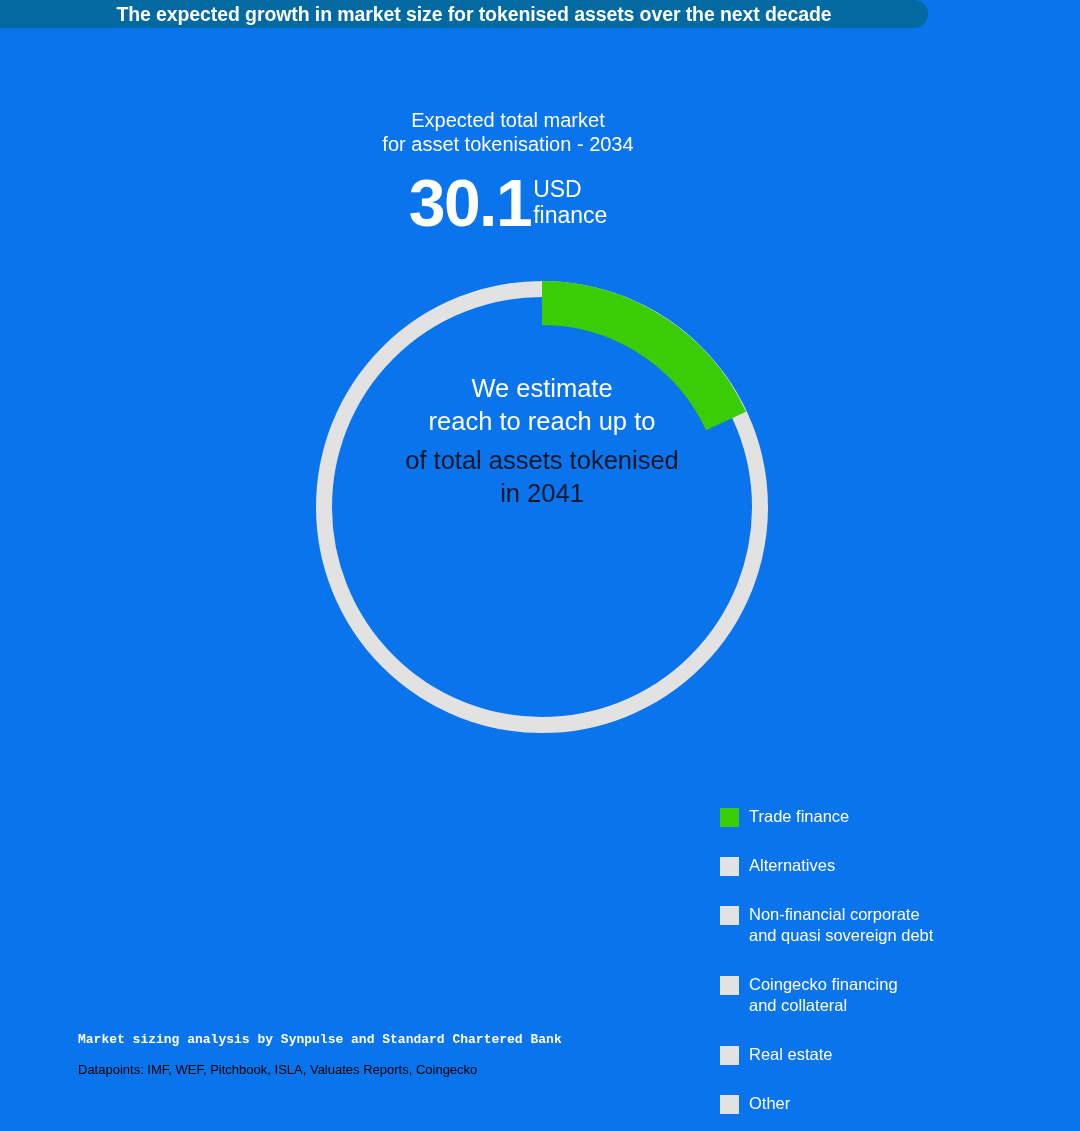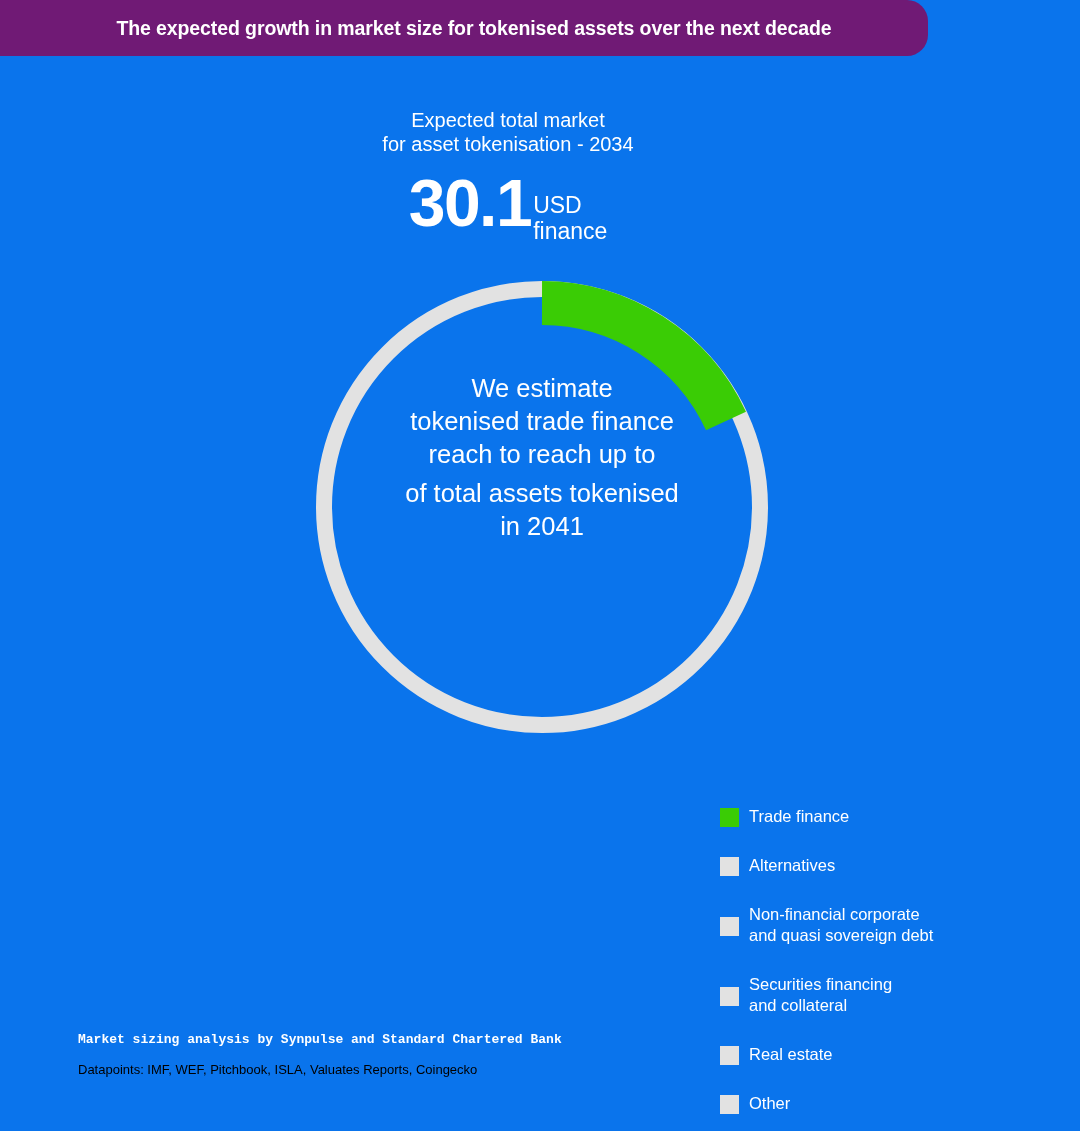--- a/index.html
+++ b/index.html
@@ -15,22 +15,22 @@
     position: relative;
     -webkit-font-smoothing: antialiased;
   }
 
   
   .header-bar {
     position: absolute;
     left: 0;
     top: 0;
     width: 928px;
-    height: 56px;
-    background: #701a75;
+    height: 28px;
+    background: #0369a1;
     border-top-right-radius: 21px;
     border-bottom-right-radius: 21px;
     display: flex;
     align-items: center;
     justify-content: center;
     box-sizing: border-box;
     padding-left: 60px;
     padding-right: 40px;
   }
   .header-title {
@@ -68,21 +68,21 @@
     font-weight: bold;
     letter-spacing: -1.5px;
   }
   .metric-unit {
     color: #ffffff;
     font-size: 23px;
     line-height: 26px;
     font-weight: 400;
     text-align: left;
     margin-left: 2px;
-    margin-top: 18px;
+    margin-top: 2px;
   }
 
   
   .donut-wrap {
     position: absolute;
     left: 316px;
     top: 280px;
     width: 452px;
     height: 454px;
   }
@@ -114,36 +114,36 @@
     font-weight: bold;
     letter-spacing: -2px;
     margin-top: 8px;
     margin-bottom: 4px;
   }
   .center-big .pct {
     font-size: 50px;
     letter-spacing: -1px;
   }
   .center-tail {
-    color: #ffffff;
+    color: #0f172a;
     font-size: 25.5px;
     line-height: 33px;
     font-weight: 400;
     margin-top: 6px;
   }
 
   
   .legend {
     position: absolute;
     left: 720px;
     top: 806px;
   }
   .legend-item {
     display: flex;
-    align-items: center;
+    align-items: flex-start;
     margin-bottom: 28px;
   }
   .legend-swatch {
     width: 19px;
     height: 19px;
     flex: 0 0 19px;
     margin-top: 2px;
     background: #e2e2e2;
   }
   .legend-swatch.accent {
@@ -208,21 +208,20 @@
     <path fill="#3acc05" d="M 226 199
              A 28 28 0 0 1 226 199
              L 226 199 Z"></path>
     <path fill="none" stroke="#3acc05" stroke-width="44" d="M 226 23 A 203 203 0 0 1 410 141"></path>
   </svg>
 </div>
 
 <div class="donut-center">
   <div class="center-lead">
       <div>We estimate</div>
-      <div>tokenised trade finance</div>
       <div>reach to reach up to</div>
     </div>
   <div class="center-tail">
       <div>of total assets tokenised</div>
       <div>in 2041</div>
     </div>
 </div>
 
 <div class="legend">
     <div class="legend-item">
@@ -233,21 +232,21 @@
       <span class="legend-swatch" style="background: rgb(226, 226, 226);"></span>
       <span class="legend-label">Alternatives</span>
     </div>
     <div class="legend-item">
       <span class="legend-swatch" style="background: rgb(226, 226, 226);"></span>
       <span class="legend-label">Non-financial corporate
 and quasi sovereign debt</span>
     </div>
     <div class="legend-item">
       <span class="legend-swatch" style="background: rgb(226, 226, 226);"></span>
-      <span class="legend-label">Securities financing
+      <span class="legend-label">Coingecko financing
 and collateral</span>
     </div>
     <div class="legend-item">
       <span class="legend-swatch" style="background: rgb(226, 226, 226);"></span>
       <span class="legend-label">Real estate</span>
     </div>
     <div class="legend-item">
       <span class="legend-swatch" style="background: rgb(226, 226, 226);"></span>
       <span class="legend-label">Other</span>
     </div>

